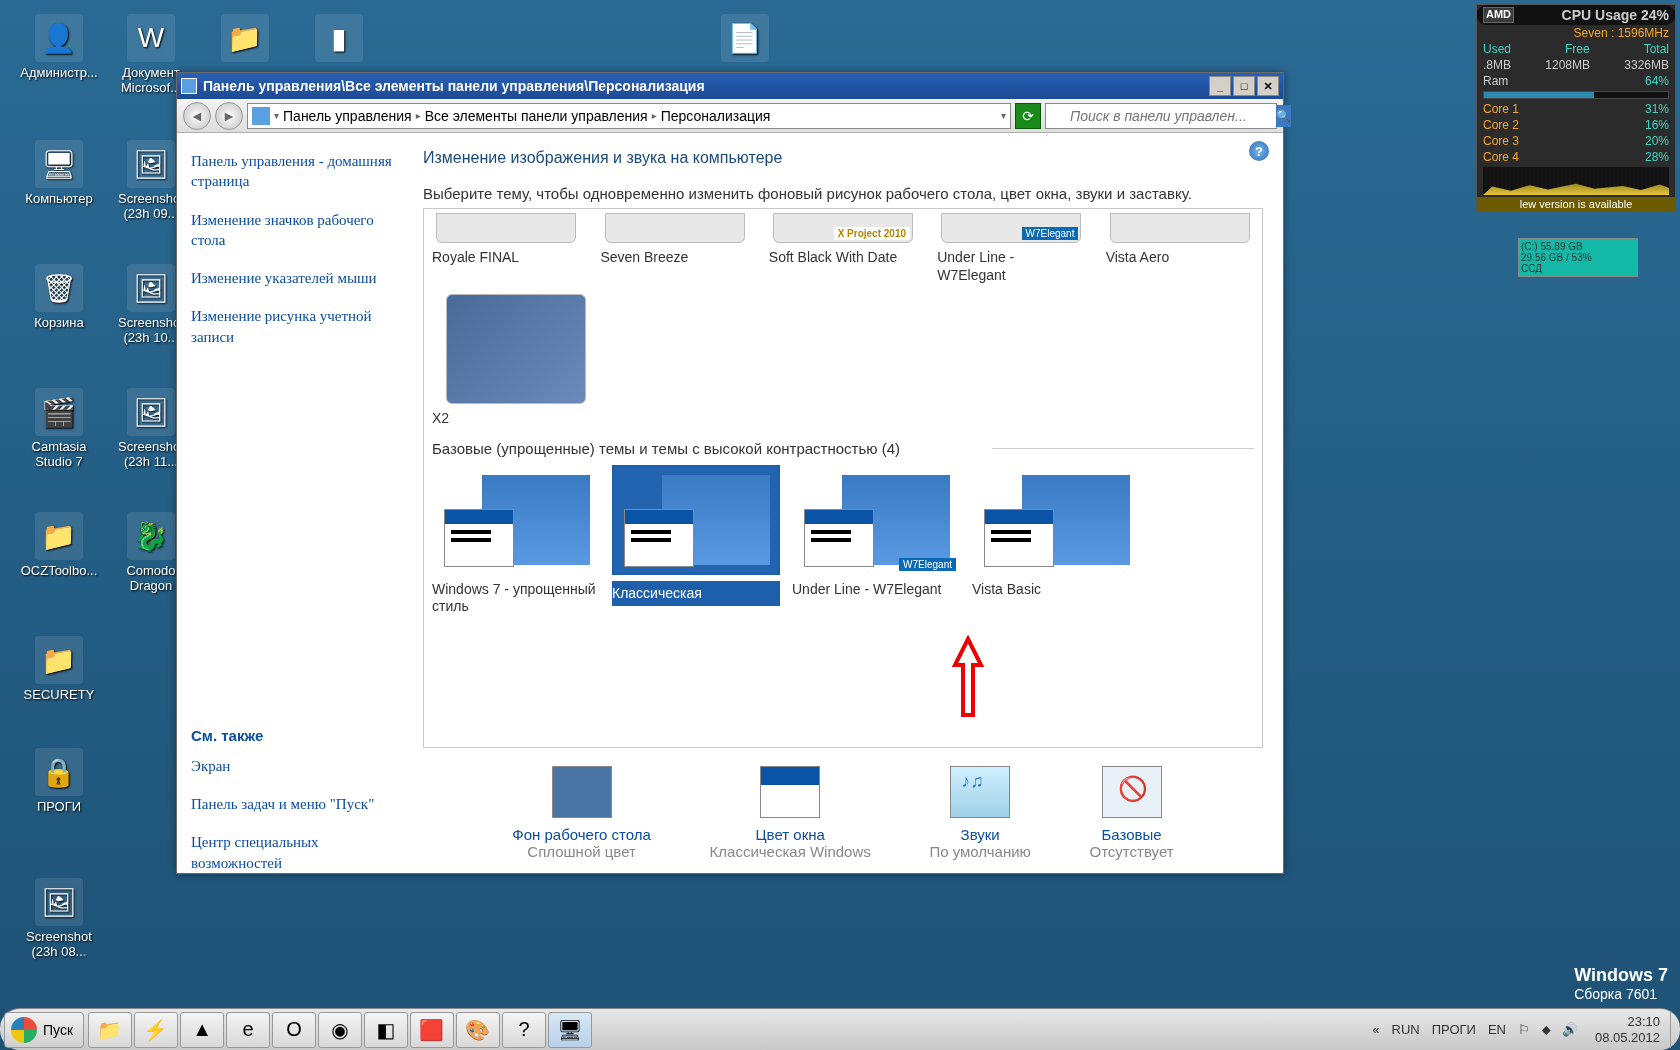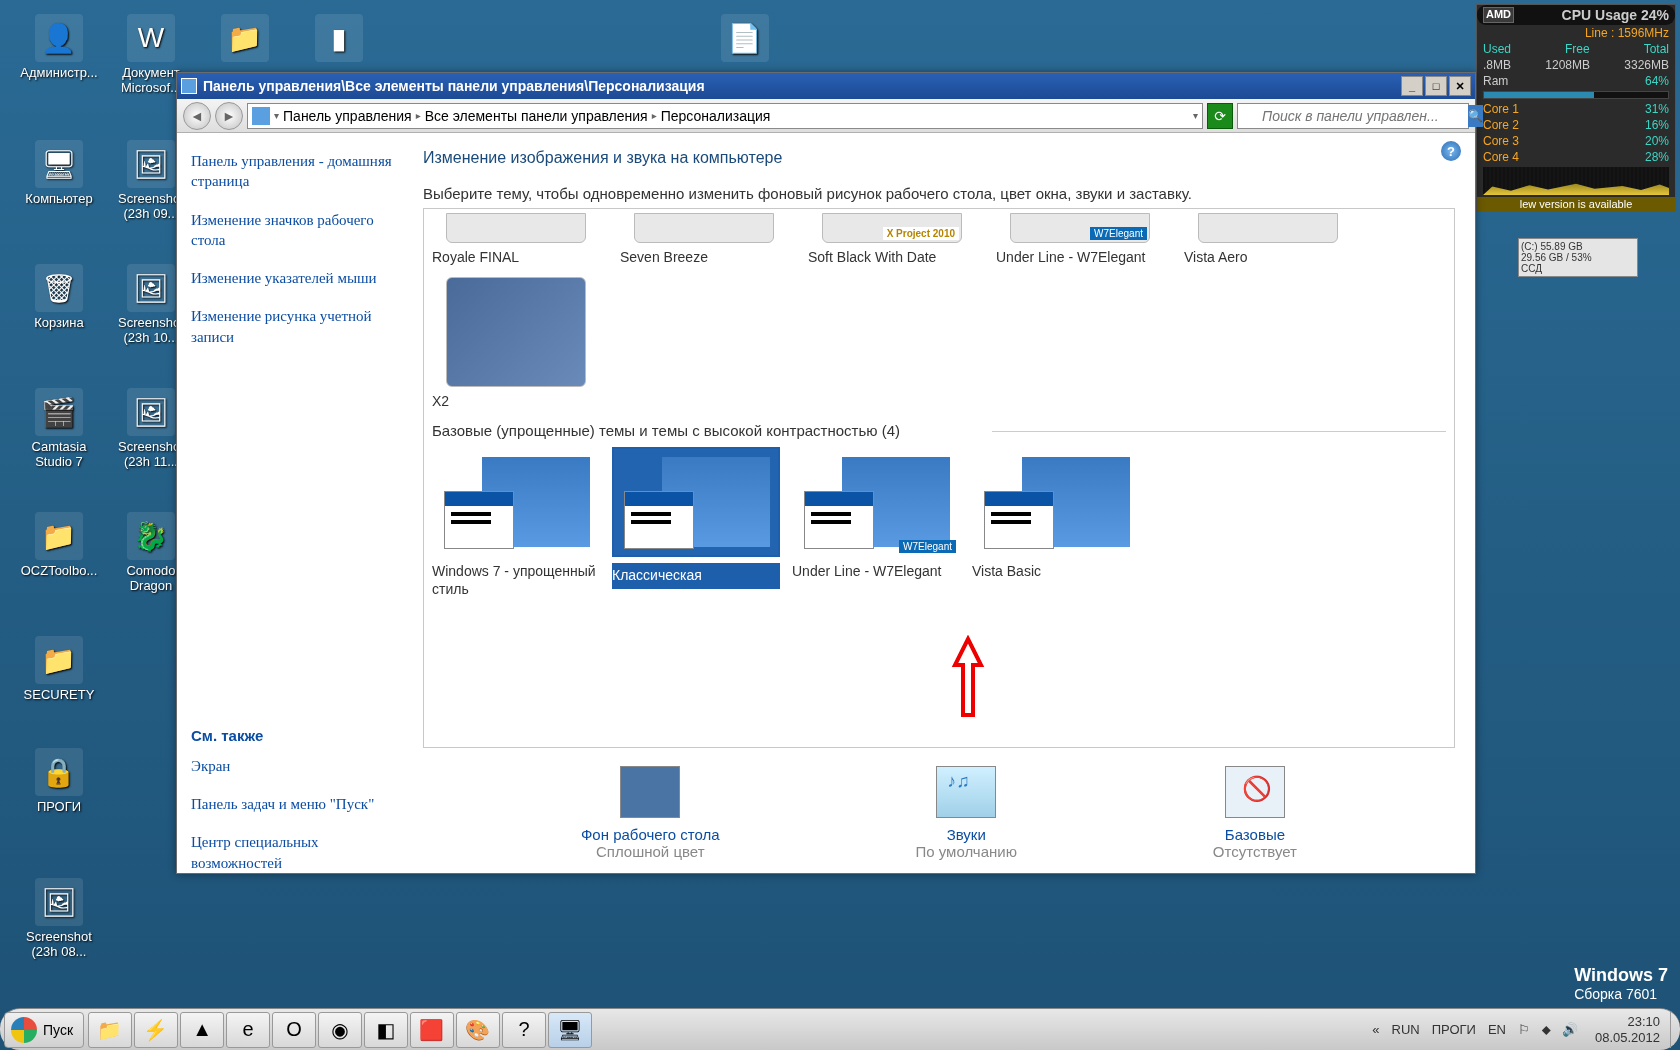--- a/index.html
+++ b/index.html
@@ -18,24 +18,24 @@
 .widget { position: absolute; right: 4px; top: 4px; width: 200px; background: #2b2b2b; border: 1px solid #555; color: #ccc; font-size: 12px; }
 .widget .row { display: flex; justify-content: space-between; padding: 1px 6px; }
 .widget .title { background: #111; font-weight: bold; font-size: 14px; padding: 2px 6px; display: flex; justify-content: space-between; border-radius: 9px; }
 .widget .amd { background: #3a3a3a; color: #fff; border: 1px solid #666; padding: 0 2px; font-size: 11px; }
 .widget .orange { color: #f5a623; }
 .widget .teal { color: #3bd6c6; }
 .widget .bar { height: 8px; background: linear-gradient(90deg,#2c89b0 60%,#111 60%); margin: 2px 6px; border: 1px solid #444; }
 .widget .graph { height: 28px; margin: 2px 6px; background: repeating-linear-gradient(90deg,#111 0 2px,#151515 2px 4px); position: relative; overflow: hidden; }
 .widget .graph::after { content: ""; position: absolute; bottom: 0; left: 0; right: 0; height: 14px; background: linear-gradient(0deg,#e5c53a,#8a7a1a); clip-path: polygon(0 100%,5% 40%,15% 70%,25% 30%,35% 60%,50% 20%,60% 55%,75% 35%,85% 65%,95% 25%,100% 50%,100% 100%); }
 .widget .newv { background: #6b5a00; color: #fff; text-align: center; font-size: 11px; padding: 1px; cursor: pointer; }
-.disk-widget { position: absolute; right: 42px; top: 238px; width: 120px; background: #e5e5e5; border: 1px solid #888; font-size: 10px; color: #333; padding: 2px; }
-
-
-.win { position: absolute; left: 176px; top: 72px; width: 1300px; height: 802px; background: #fff; border: 1px solid #6b6b6b; box-shadow: 0 0 8px rgba(0,0,0,.4); display: flex; flex-direction: column; }
+.disk-widget { position: absolute; right: 42px; top: 238px; width: 120px; background: #14b8a6; border: 1px solid #888; font-size: 10px; color: #333; padding: 2px; }
+
+
+.win { position: absolute; left: 176px; top: 72px; width: 1108px; height: 802px; background: #fff; border: 1px solid #6b6b6b; box-shadow: 0 0 8px rgba(0,0,0,.4); display: flex; flex-direction: column; }
 .titlebar { background: linear-gradient(#2960b5,#1d4a94); color: #fff; font-size: 14px; font-weight: bold; height: 26px; display: flex; align-items: center; padding: 0 4px; }
 .titlebar .ticon { width: 16px; height: 16px; background: #5aa0e0; margin-right: 6px; border: 1px solid #fff; }
 .titlebar .ttl { flex: 1; }
 .wbtns { display: flex; gap: 2px; }
 .wbtn { width: 22px; height: 20px; background: #d4d0c8; border: 1px solid #888; display: flex; align-items: center; justify-content: center; font-size: 11px; cursor: pointer; color: #000; }
 
 .navbar { height: 34px; background: linear-gradient(#f4f4f4,#dedede); border-bottom: 1px solid #b0b0b0; display: flex; align-items: center; padding: 0 6px; gap: 4px; }
 .navbtn { width: 28px; height: 28px; border-radius: 50%; background: radial-gradient(#fff,#c0c0c0); border: 1px solid #999; cursor: pointer; display: flex; align-items: center; justify-content: center; font-size: 14px; color: #666; }
 .bc { flex: 1; height: 26px; background: #fff; border: 1px solid #8a8a8a; display: flex; align-items: center; padding: 0 4px; font-size: 14px; }
 .bc .seg { padding: 0 4px; cursor: pointer; }
@@ -171,21 +171,21 @@
   </div>
 <div class="desk-clock">      </div>
 
 <div class="widget">
   <div class="title">
       <span class="amd">AMD</span>
       <span><span>CPU Usage</span>  <span>24%</span></span>
     </div>
   <div class="row orange">
       <span></span>
-      <span><span>Line :</span> <span>1596MHz</span></span>
+      <span><span>Seven :</span> <span>1596MHz</span></span>
     </div>
   <div class="row teal">
       <span>Used</span>
       <span>Free</span>
       <span>Total</span>
     </div>
   <div class="row">
       <span>.8MB</span>
       <span>1208MB</span>
       <span>3326MB</span>
@@ -339,20 +339,25 @@
               <div class="lbl">Vista Basic</div>
             </div>
           </div>
       </div>
 
       <div class="bottom-opts" id="bopts">
           <div class="bopt b1">
             <div class="bicon"></div>
             <div class="l1">Фон рабочего стола</div>
             <div class="l2">Сплошной цвет</div>
+          </div>
+          <div class="bopt b2">
+            <div class="bicon"></div>
+            <div class="l1">Цвет окна</div>
+            <div class="l2">Классическая Windows</div>
           </div>
           <div class="bopt b3">
             <div class="bicon"></div>
             <div class="l1">Звуки</div>
             <div class="l2">По умолчанию</div>
           </div>
           <div class="bopt b4">
             <div class="bicon"></div>
             <div class="l1">Базовые</div>
             <div class="l2">Отсутствует</div>

